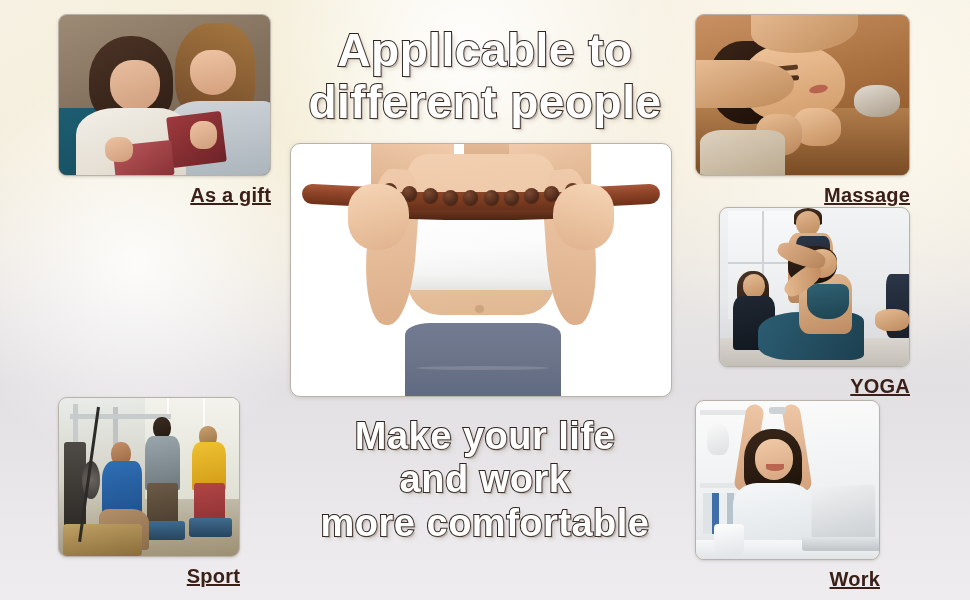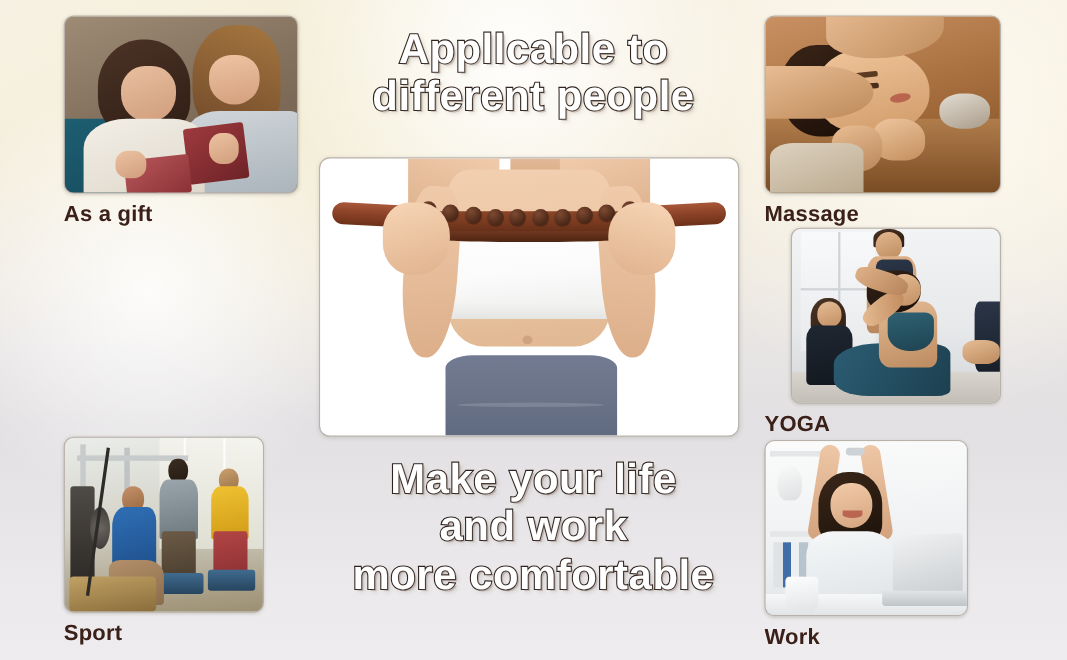--- a/index.html
+++ b/index.html
@@ -40,26 +40,27 @@
     border-radius:9px;
     border:1px solid #b9b2aa;
     background:#cfcac4;
     overflow:hidden;
     box-shadow:0 1px 3px rgba(90,80,70,0.22);
   }
 
   .thumb-caption {
     position:absolute;
     left:0; right:0;
-    text-align:left;
+    text-align:right;
     color:#3a2018;
     font-size:20px;
     font-weight:bold;
     letter-spacing:0.2px;
     white-space:nowrap;
+    text-decoration:underline;
   }
 
   
   .scene { position:absolute; inset:0; }
   .f { position:absolute; }
 
   
   .gift-bg { inset:0; background:linear-gradient(160deg,#9d8b76 0%,#83715d 45%,#6d5c4b 100%); }
   .gift-wall { left:0; top:0; width:100%; height:62%;
                background:linear-gradient(180deg,#a89madd 0%,#97866f 100%); }
@@ -355,21 +356,21 @@
     letter-spacing:0.5px;
     -webkit-text-stroke:2px #2f241f;
     paint-order:stroke fill;
     text-shadow:
        2px 2px 0 rgba(120,100,90,0.28),
        3px 3px 4px rgba(120,100,90,0.20);
   }
 
   #headline {
     left:275px; top:24px; width:420px;
-    font-size:38px;
+    font-size:46px;
   }
   #tagline {
     left:275px; top:415px; width:420px;
     font-size:38px;
   }
   .display-text .ln { display:block; }
 </style>
 </head>
 <body>
 

